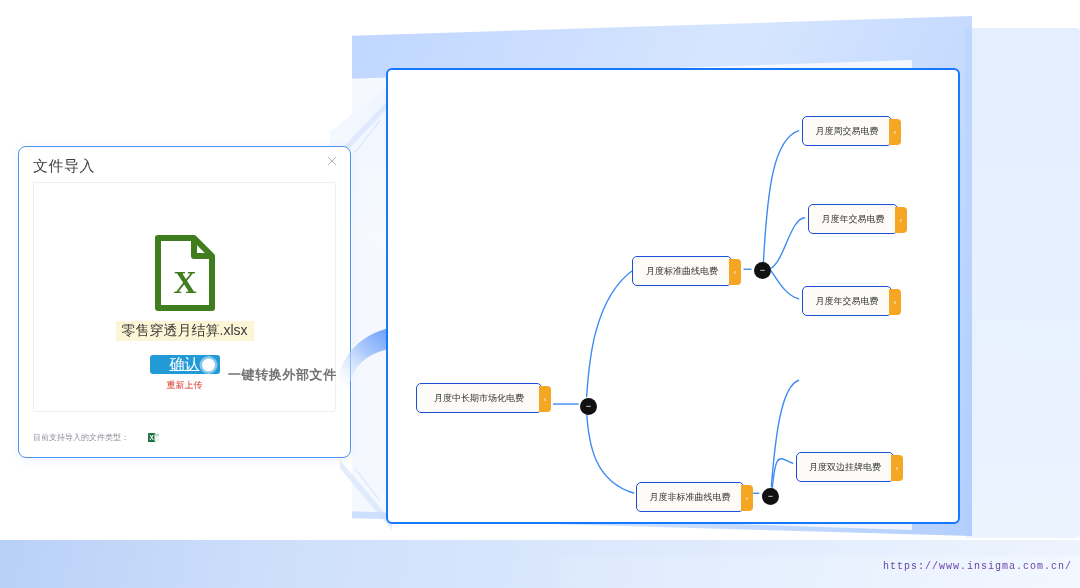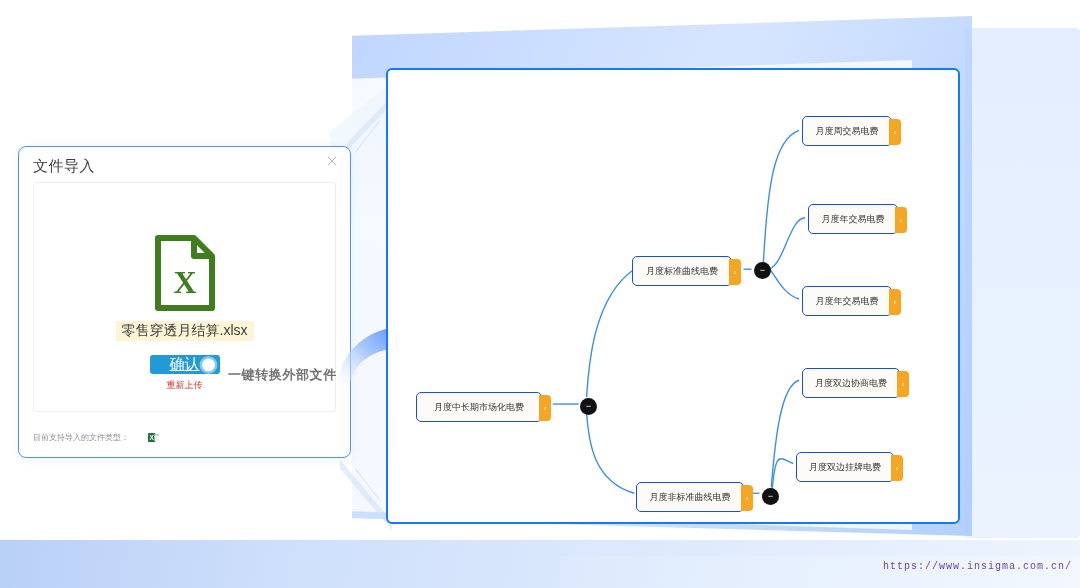--- a/index.html
+++ b/index.html
@@ -246,21 +246,21 @@
     border-radius: 50%;
     background: #111111;
     color: #ffffff;
     font-size: 9px;
     line-height: 17px;
     text-align: center;
     cursor: pointer;
   }
 
   
-  #node-root        { left: 28px;  top: 322px; width: 126px; }
+  #node-root        { left: 28px;  top: 313px; width: 126px; }
   #node-standard    { left: 244px; top: 186px; width: 100px; }
   #node-nonstandard { left: 248px; top: 412px; width: 108px; }
   #node-week        { left: 414px; top: 46px;  width: 90px;  }
   #node-month       { left: 420px; top: 134px; width: 90px;  }
   #node-year        { left: 414px; top: 216px; width: 90px; align-items: center;  }
   #node-bilateral   { left: 414px; top: 298px; width: 98px;  }
   #node-listing     { left: 408px; top: 382px; width: 98px;  }
 
   #collapse-root        { left: 192px; top: 328px; }
   #collapse-standard    { left: 366px; top: 192px; }
@@ -391,23 +391,19 @@
     <span class="mm-tab">‹</span>
   </div>
   <div class="mm-node" id="node-month">
     <span>月度年交易电费</span>
     <span class="mm-tab">‹</span>
   </div>
   <div class="mm-node" id="node-year">
     <span>月度年交易电费</span>
     <span class="mm-tab">‹</span>
   </div>
-  <div class="mm-node" id="node-bilateral">
-    <span>月度双边协商电费</span>
-    <span class="mm-tab">‹</span>
-  </div>
   <div class="mm-node" id="node-listing">
     <span>月度双边挂牌电费</span>
     <span class="mm-tab">‹</span>
   </div>
 </div>
 
 <div id="watermark">https://www.insigma.com.cn/</div>
 
 </body></html>

